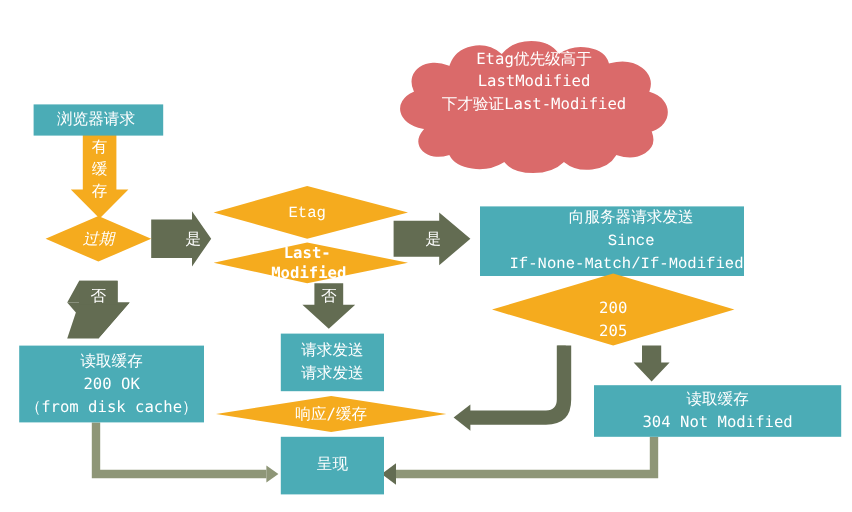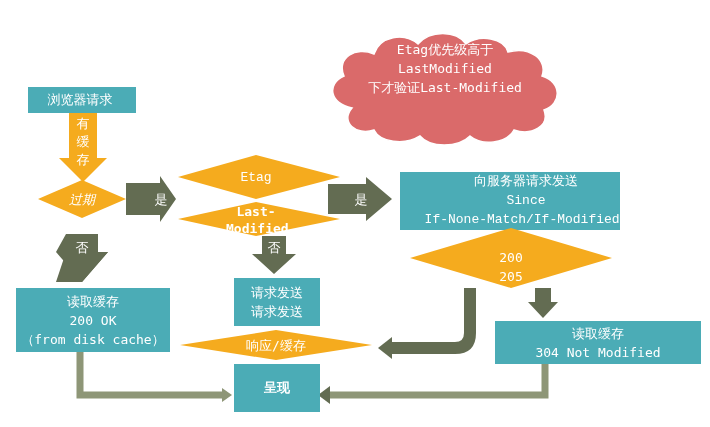--- a/index.html
+++ b/index.html
@@ -111,13 +111,13 @@
   <div>请求发送</div>
 </div>
 
 <div class="lbl" style="left:495px;top:324px;width:206px;">
   <div>读取缓存</div>
   <div>304 Not Modified</div>
 </div>
 
 <div class="lbl" style="left:226px;top:336px;width:100px;">响应/缓存</div>
 
-<div class="lbl" style="left:234px;top:378px;width:86px;font-weight:bold;">呈现</div>
+<div class="lbl" style="left:234px;top:378px;width:86px;">呈现</div>
 
 </body></html>

